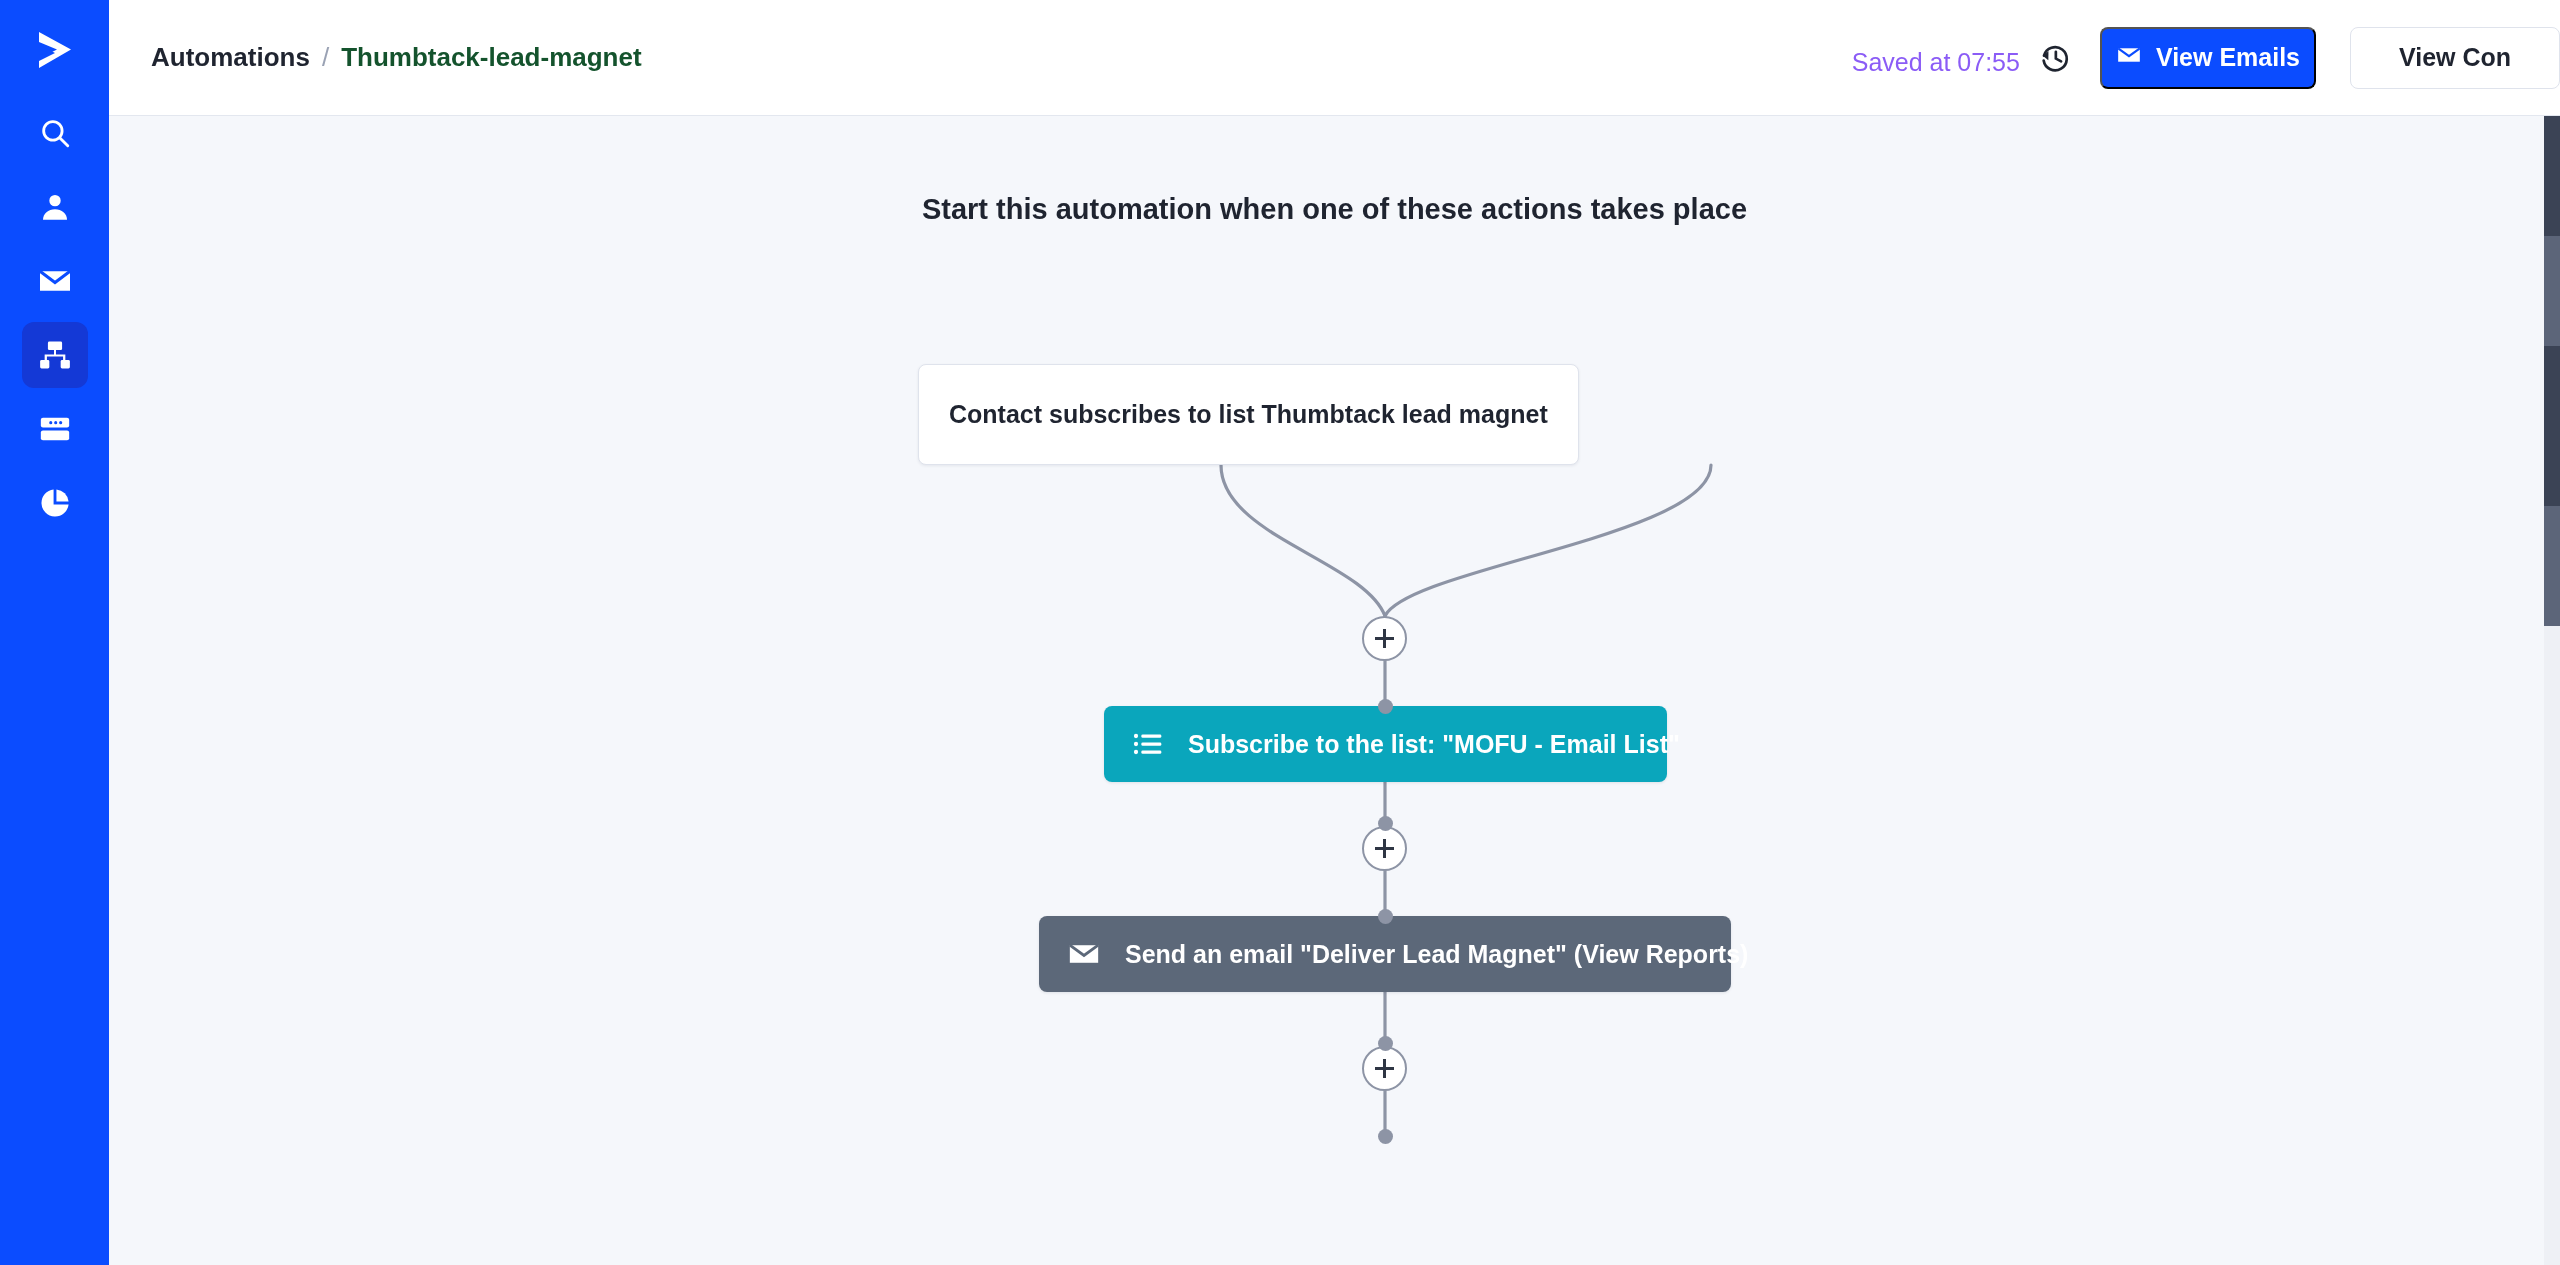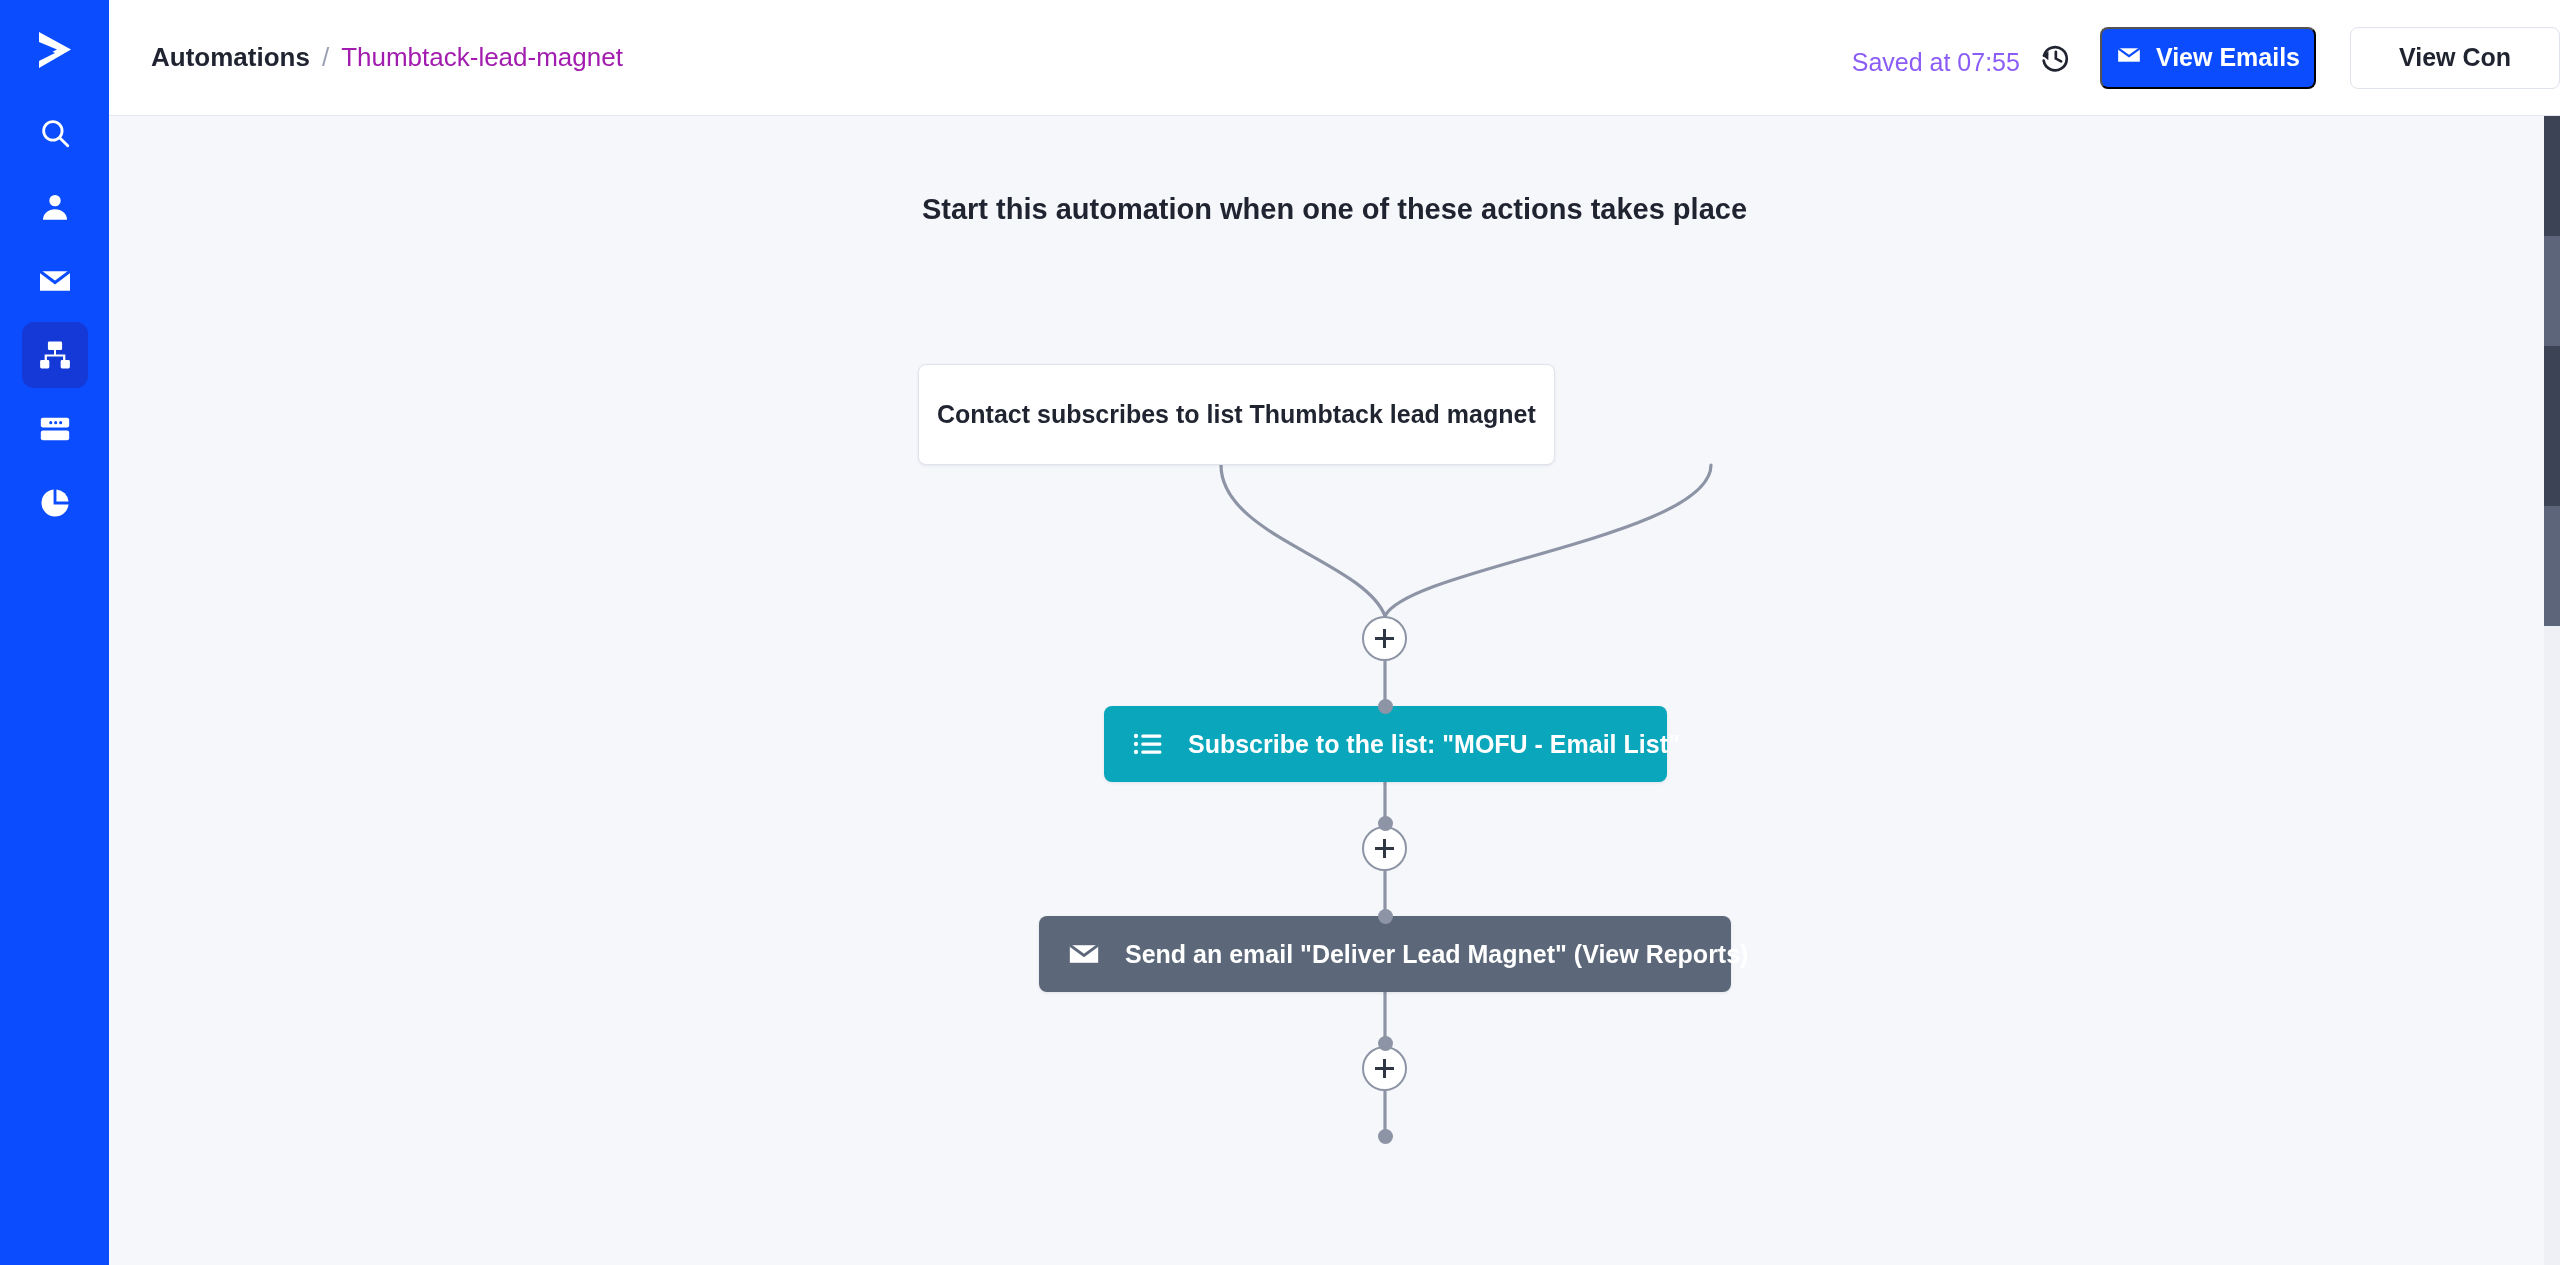--- a/index.html
+++ b/index.html
@@ -62,21 +62,21 @@
     position: relative;
     z-index: 3;
   }
   .breadcrumb {
     display: flex; align-items: center;
     font-size: 26px;
     white-space: nowrap;
   }
   .bc-root { font-weight: bold; color: #1f2430; cursor: pointer; }
   .bc-sep { color: #9aa2b4; margin: 0 12px; font-weight: 400; }
-  .bc-current { color: #a21caf; font-weight: 400; }
+  .bc-current { color: #14532d; font-weight: 700; }
 
   .header-right {
     margin-left: auto;
     display: flex; align-items: center;
     padding-right: 0;
     height: 100%;
   }
   .saved-text {
     font-size: 25px; color: #8b5cf6; white-space: nowrap; margin-top: 9px;
   }
@@ -135,21 +135,21 @@
     top: 248px; left: 809px;
     display: flex; align-items: flex-start;
   }
   .trigger-card {
     background: #ffffff;
     border: 1px solid #dfe3ec;
     border-radius: 8px;
     box-shadow: 0 1px 3px rgba(30,40,60,.08);
     height: 101px;
     display: flex; align-items: center; justify-content: center;
-    padding: 0 18px;
+    padding: 0 30px;
     font-size: 25px; font-weight: bold; color: #1f2430;
     cursor: pointer;
     white-space: nowrap;
   }
   .trigger-card.dashed {
     background: transparent;
     border: 2px dashed #9aa2b4;
     box-shadow: none;
     margin-left: 31px;
     min-width: 297px;

